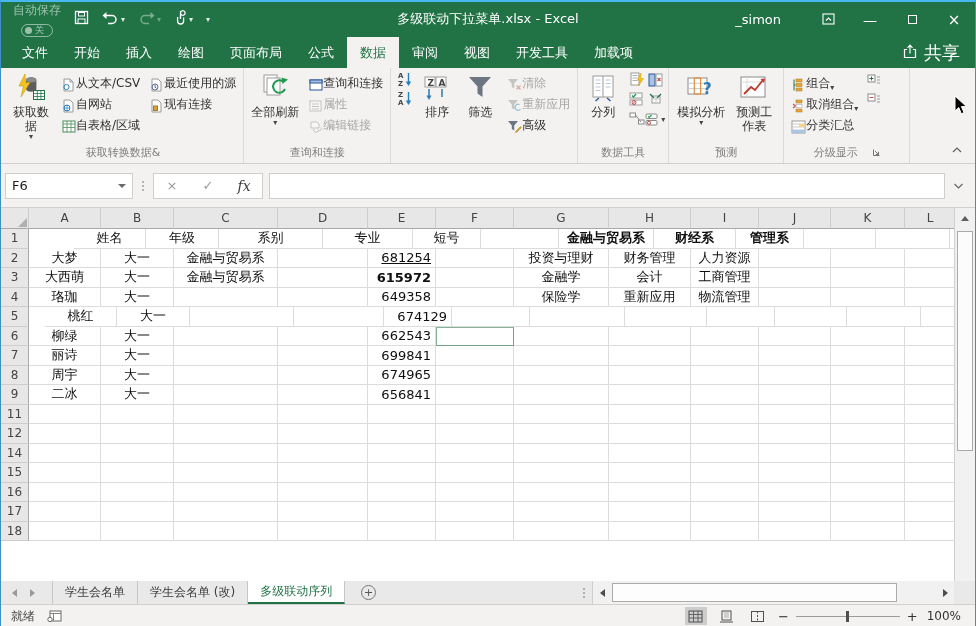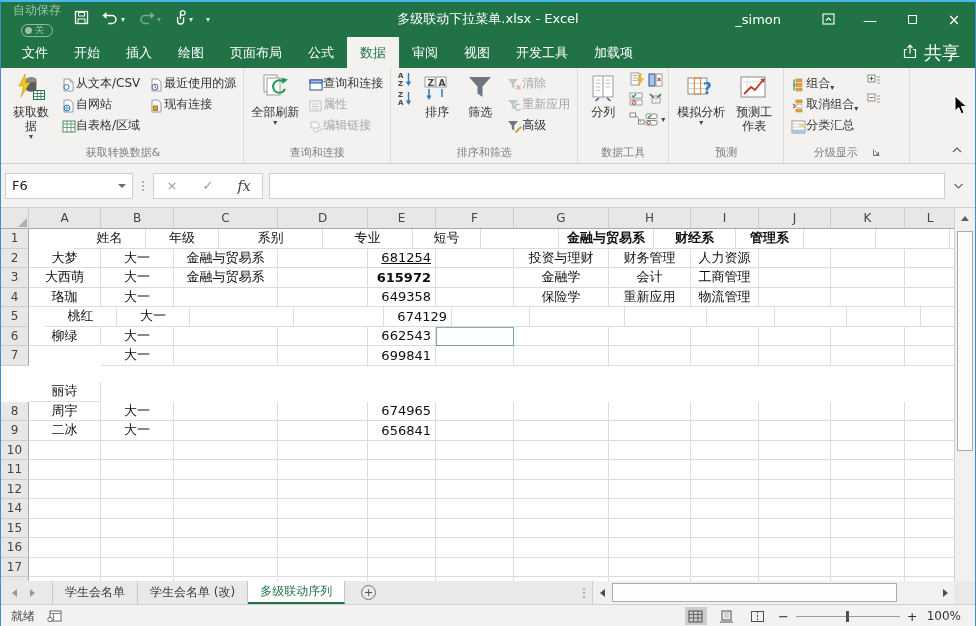--- a/index.html
+++ b/index.html
@@ -428,21 +428,20 @@
             <span class="sicon">
                 <svg width="15" height="13" viewBox="0 0 15 13">
                   <polygon points="1,1 11,1 7.2,5.5 7.2,10.5 4.8,9 4.8,5.5" fill="#6d7582"></polygon>
                   <path d="M9 11 l4.5-4.5 l1 1 L10 12 l-1.5.5 z" fill="#d8a33a" stroke="#a87a18" stroke-width=".5"></path>
                 </svg>
               </span>
             <span>高级</span>
           </div>
         </div>
       </div>
-      <div class="rg-label">排序和筛选</div>
     </div>
 
     <div class="rgroup">
       <div class="rg-body">
         <div class="bigbtn" style="width:42px;">
           <span class="bicon">
               <svg width="26" height="28" viewBox="0 0 26 28">
                 <rect x="3" y="2" width="20" height="21" fill="#fff" stroke="#9a9a9a"></rect>
                 <path d="M13 2 v21" stroke="#9a9a9a"></path>
                 <path d="M5.5 6 h5 M5.5 9.5 h5 M5.5 13 h5 M5.5 16.5 h5 M15.5 6 h5 M15.5 9.5 h5 M15.5 13 h5" stroke="#b9c6df"></path>
@@ -722,21 +721,21 @@
           <div class="cell sel" style="width: 78px; flex: 0 0 78px;"></div>
           <div class="cell" style="width: 95px; flex: 0 0 95px;"></div>
           <div class="cell" style="width: 82px; flex: 0 0 82px;"></div>
           <div class="cell" style="width: 68px; flex: 0 0 68px;"></div>
           <div class="cell" style="width: 72px; flex: 0 0 72px;"></div>
           <div class="cell" style="width: 74px; flex: 0 0 74px;"></div>
           <div class="cell" style="width: 51px; flex: 0 0 51px;"></div>
         </div>
         <div class="grow">
           <div class="rowhdr">7</div>
-          <div class="cell" style="width: 72px; flex: 0 0 72px; margin-top: 36px;">丽诗</div>
+          <div class="cell" style="width: 72px; flex: 0 0 72px;">丽诗</div>
           <div class="cell" style="width: 73px; flex: 0 0 73px;">大一</div>
           <div class="cell" style="width: 104px; flex: 0 0 104px;"></div>
           <div class="cell" style="width: 90px; flex: 0 0 90px;"></div>
           <div class="cell num" style="width: 68px; flex: 0 0 68px;">699841</div>
           <div class="cell" style="width: 78px; flex: 0 0 78px;"></div>
           <div class="cell" style="width: 95px; flex: 0 0 95px;"></div>
           <div class="cell" style="width: 82px; flex: 0 0 82px;"></div>
           <div class="cell" style="width: 68px; flex: 0 0 68px;"></div>
           <div class="cell" style="width: 72px; flex: 0 0 72px;"></div>
           <div class="cell" style="width: 74px; flex: 0 0 74px;"></div>
@@ -757,35 +756,20 @@
           <div class="cell" style="width: 74px; flex: 0 0 74px;"></div>
           <div class="cell" style="width: 51px; flex: 0 0 51px;"></div>
         </div>
         <div class="grow">
           <div class="rowhdr">9</div>
           <div class="cell" style="width: 72px; flex: 0 0 72px;">二冰</div>
           <div class="cell" style="width: 73px; flex: 0 0 73px;">大一</div>
           <div class="cell" style="width: 104px; flex: 0 0 104px;"></div>
           <div class="cell" style="width: 90px; flex: 0 0 90px;"></div>
           <div class="cell num" style="width: 68px; flex: 0 0 68px;">656841</div>
-          <div class="cell" style="width: 78px; flex: 0 0 78px;"></div>
-          <div class="cell" style="width: 95px; flex: 0 0 95px;"></div>
-          <div class="cell" style="width: 82px; flex: 0 0 82px;"></div>
-          <div class="cell" style="width: 68px; flex: 0 0 68px;"></div>
-          <div class="cell" style="width: 72px; flex: 0 0 72px;"></div>
-          <div class="cell" style="width: 74px; flex: 0 0 74px;"></div>
-          <div class="cell" style="width: 51px; flex: 0 0 51px;"></div>
-        </div>
-        <div class="grow">
-          <div class="rowhdr">10</div>
-          <div class="cell" style="width: 72px; flex: 0 0 72px;"></div>
-          <div class="cell" style="width: 73px; flex: 0 0 73px;"></div>
-          <div class="cell" style="width: 104px; flex: 0 0 104px;"></div>
-          <div class="cell" style="width: 90px; flex: 0 0 90px;"></div>
-          <div class="cell num" style="width: 68px; flex: 0 0 68px;"></div>
           <div class="cell" style="width: 78px; flex: 0 0 78px;"></div>
           <div class="cell" style="width: 95px; flex: 0 0 95px;"></div>
           <div class="cell" style="width: 82px; flex: 0 0 82px;"></div>
           <div class="cell" style="width: 68px; flex: 0 0 68px;"></div>
           <div class="cell" style="width: 72px; flex: 0 0 72px;"></div>
           <div class="cell" style="width: 74px; flex: 0 0 74px;"></div>
           <div class="cell" style="width: 51px; flex: 0 0 51px;"></div>
         </div>
         <div class="grow">
           <div class="rowhdr">11</div>

